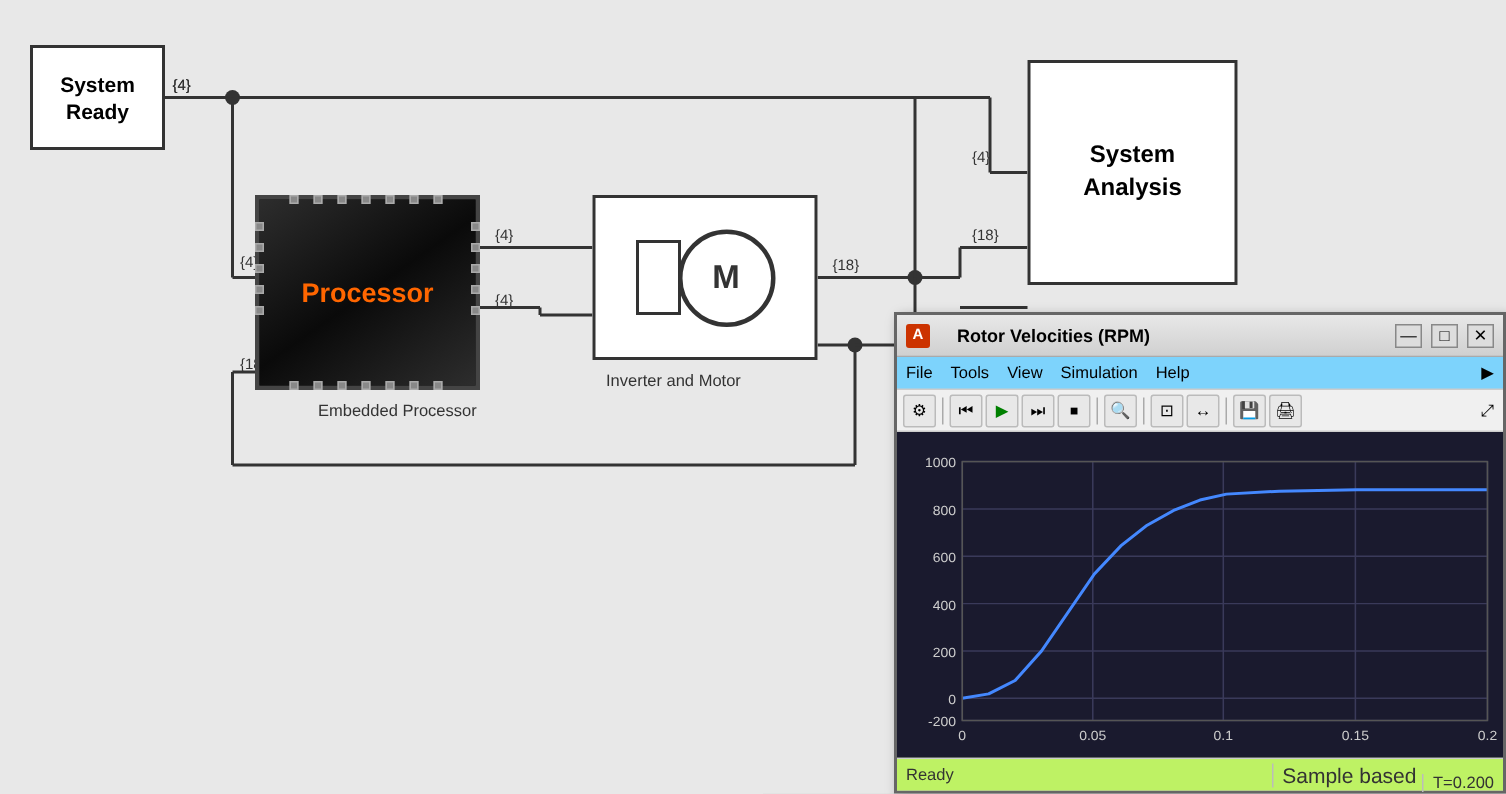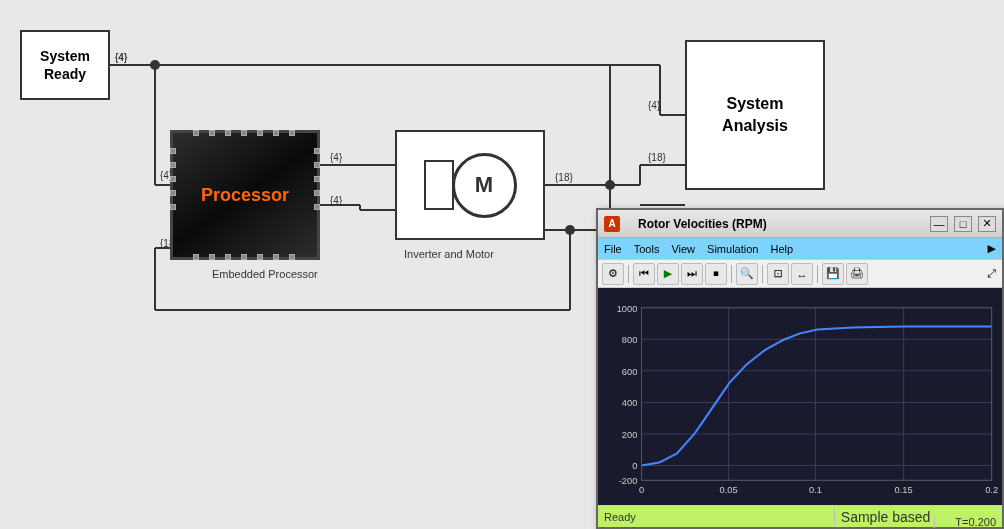--- a/index.html
+++ b/index.html
@@ -276,21 +276,21 @@
       font-size: 14px;
       color: #333;
       border-left: 1px solid #bbb;
       padding-left: 6px;
     }
 
     #scope-time {
       font-size: 11px;
       color: #333;
       border-left: 1px solid #bbb;
-      padding-left: 20px;
+      padding-left: 6px;
       margin-top: 10px;
     }
 
     
     .motor-symbol {
       display: flex;
       align-items: center;
       gap: 0;
     }
 

